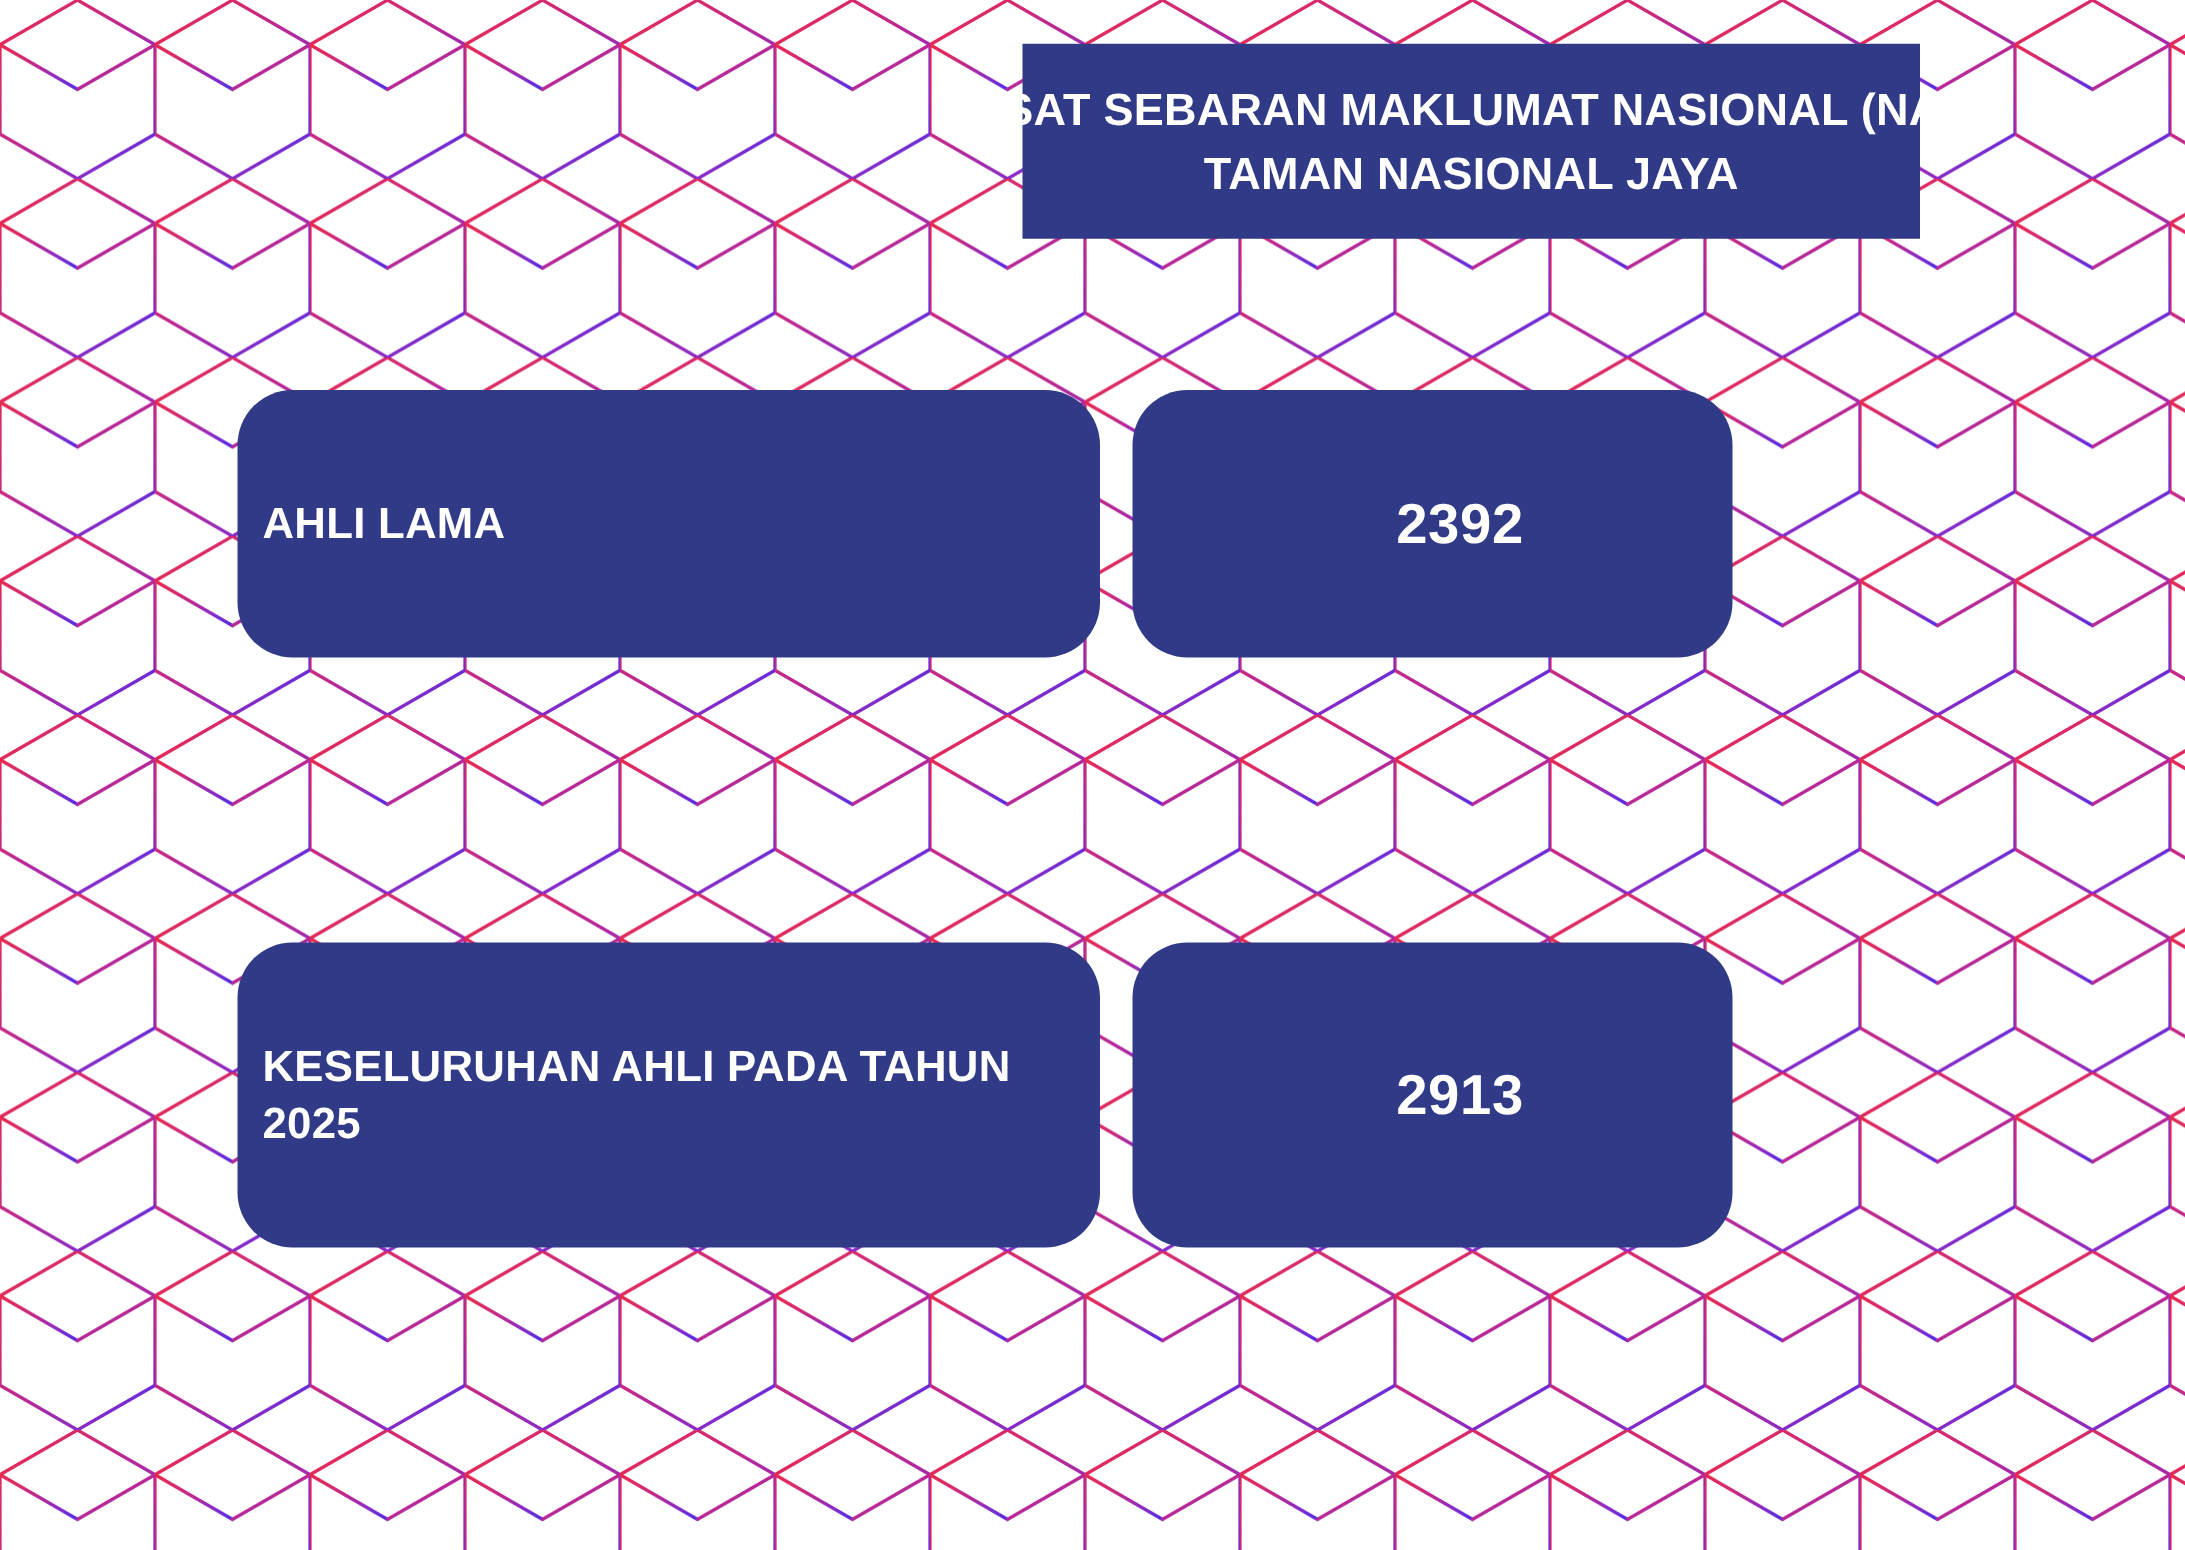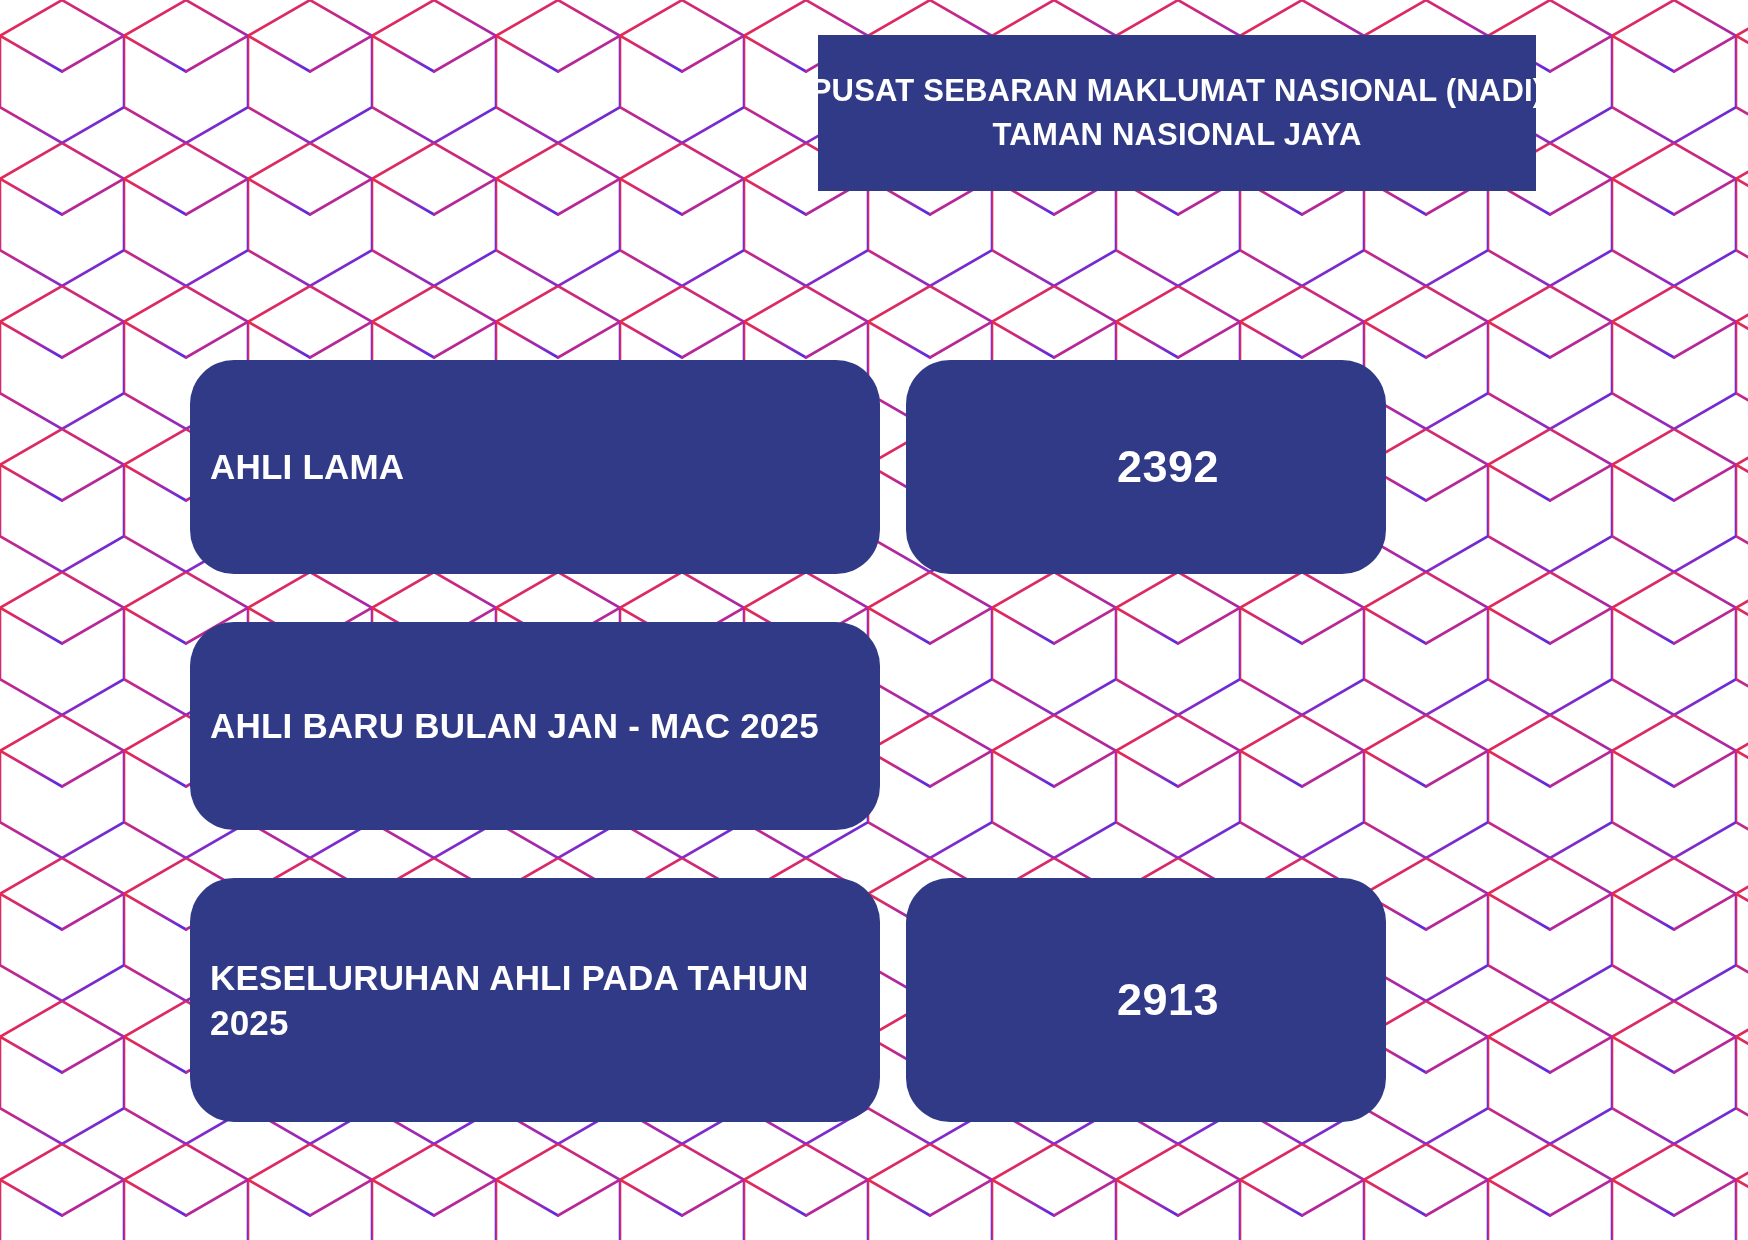--- a/index.html
+++ b/index.html
@@ -39,21 +39,21 @@
     display: flex;
     flex-direction: column;
     align-items: center;
     justify-content: center;
     z-index: 5;
     box-sizing: border-box;
     padding: 0 14px;
   }
   .header-line {
     color: #ffffff;
-    font-size: 31px;
+    font-size: 36px;
     font-weight: bold;
     letter-spacing: 0.2px;
     line-height: 1.42;
     text-align: center;
     white-space: nowrap;
   }
 
   
   .stat-rows {
     position: absolute;
@@ -61,21 +61,20 @@
     top: 312px;
     width: 1196px;
     z-index: 5;
   }
   .stat-row {
     position: relative;
     display: flex;
     align-items: stretch;
     gap: 26px;
     margin-bottom: 10px;
-    margin-top: 48px;
   }
   .stat-row:last-child { margin-bottom: 0; }
 
   .stat-label-card {
     background: #313a87;
     border-radius: 44px;
     width: 690px;
     box-sizing: border-box;
     display: flex;
     align-items: center;
@@ -156,23 +155,20 @@
     <div class="stat-row row-h1">
       <div class="stat-label-card">
         <div class="stat-label-text">AHLI LAMA</div>
       </div>
       <div class="stat-value-card">
         <div class="stat-value-text">2392</div>
       </div>
     </div>
 
     <div class="stat-row row-h2">
-      <div class="stat-label-card">
-        <div class="stat-label-text">AHLI BARU BULAN JAN - MAC 2025</div>
-      </div>
     </div>
 
     <div class="stat-row row-h3">
       <div class="stat-label-card">
         <div class="stat-label-text">KESELURUHAN AHLI PADA TAHUN 2025</div>
       </div>
       <div class="stat-value-card">
         <div class="stat-value-text">2913</div>
       </div>
     </div>

